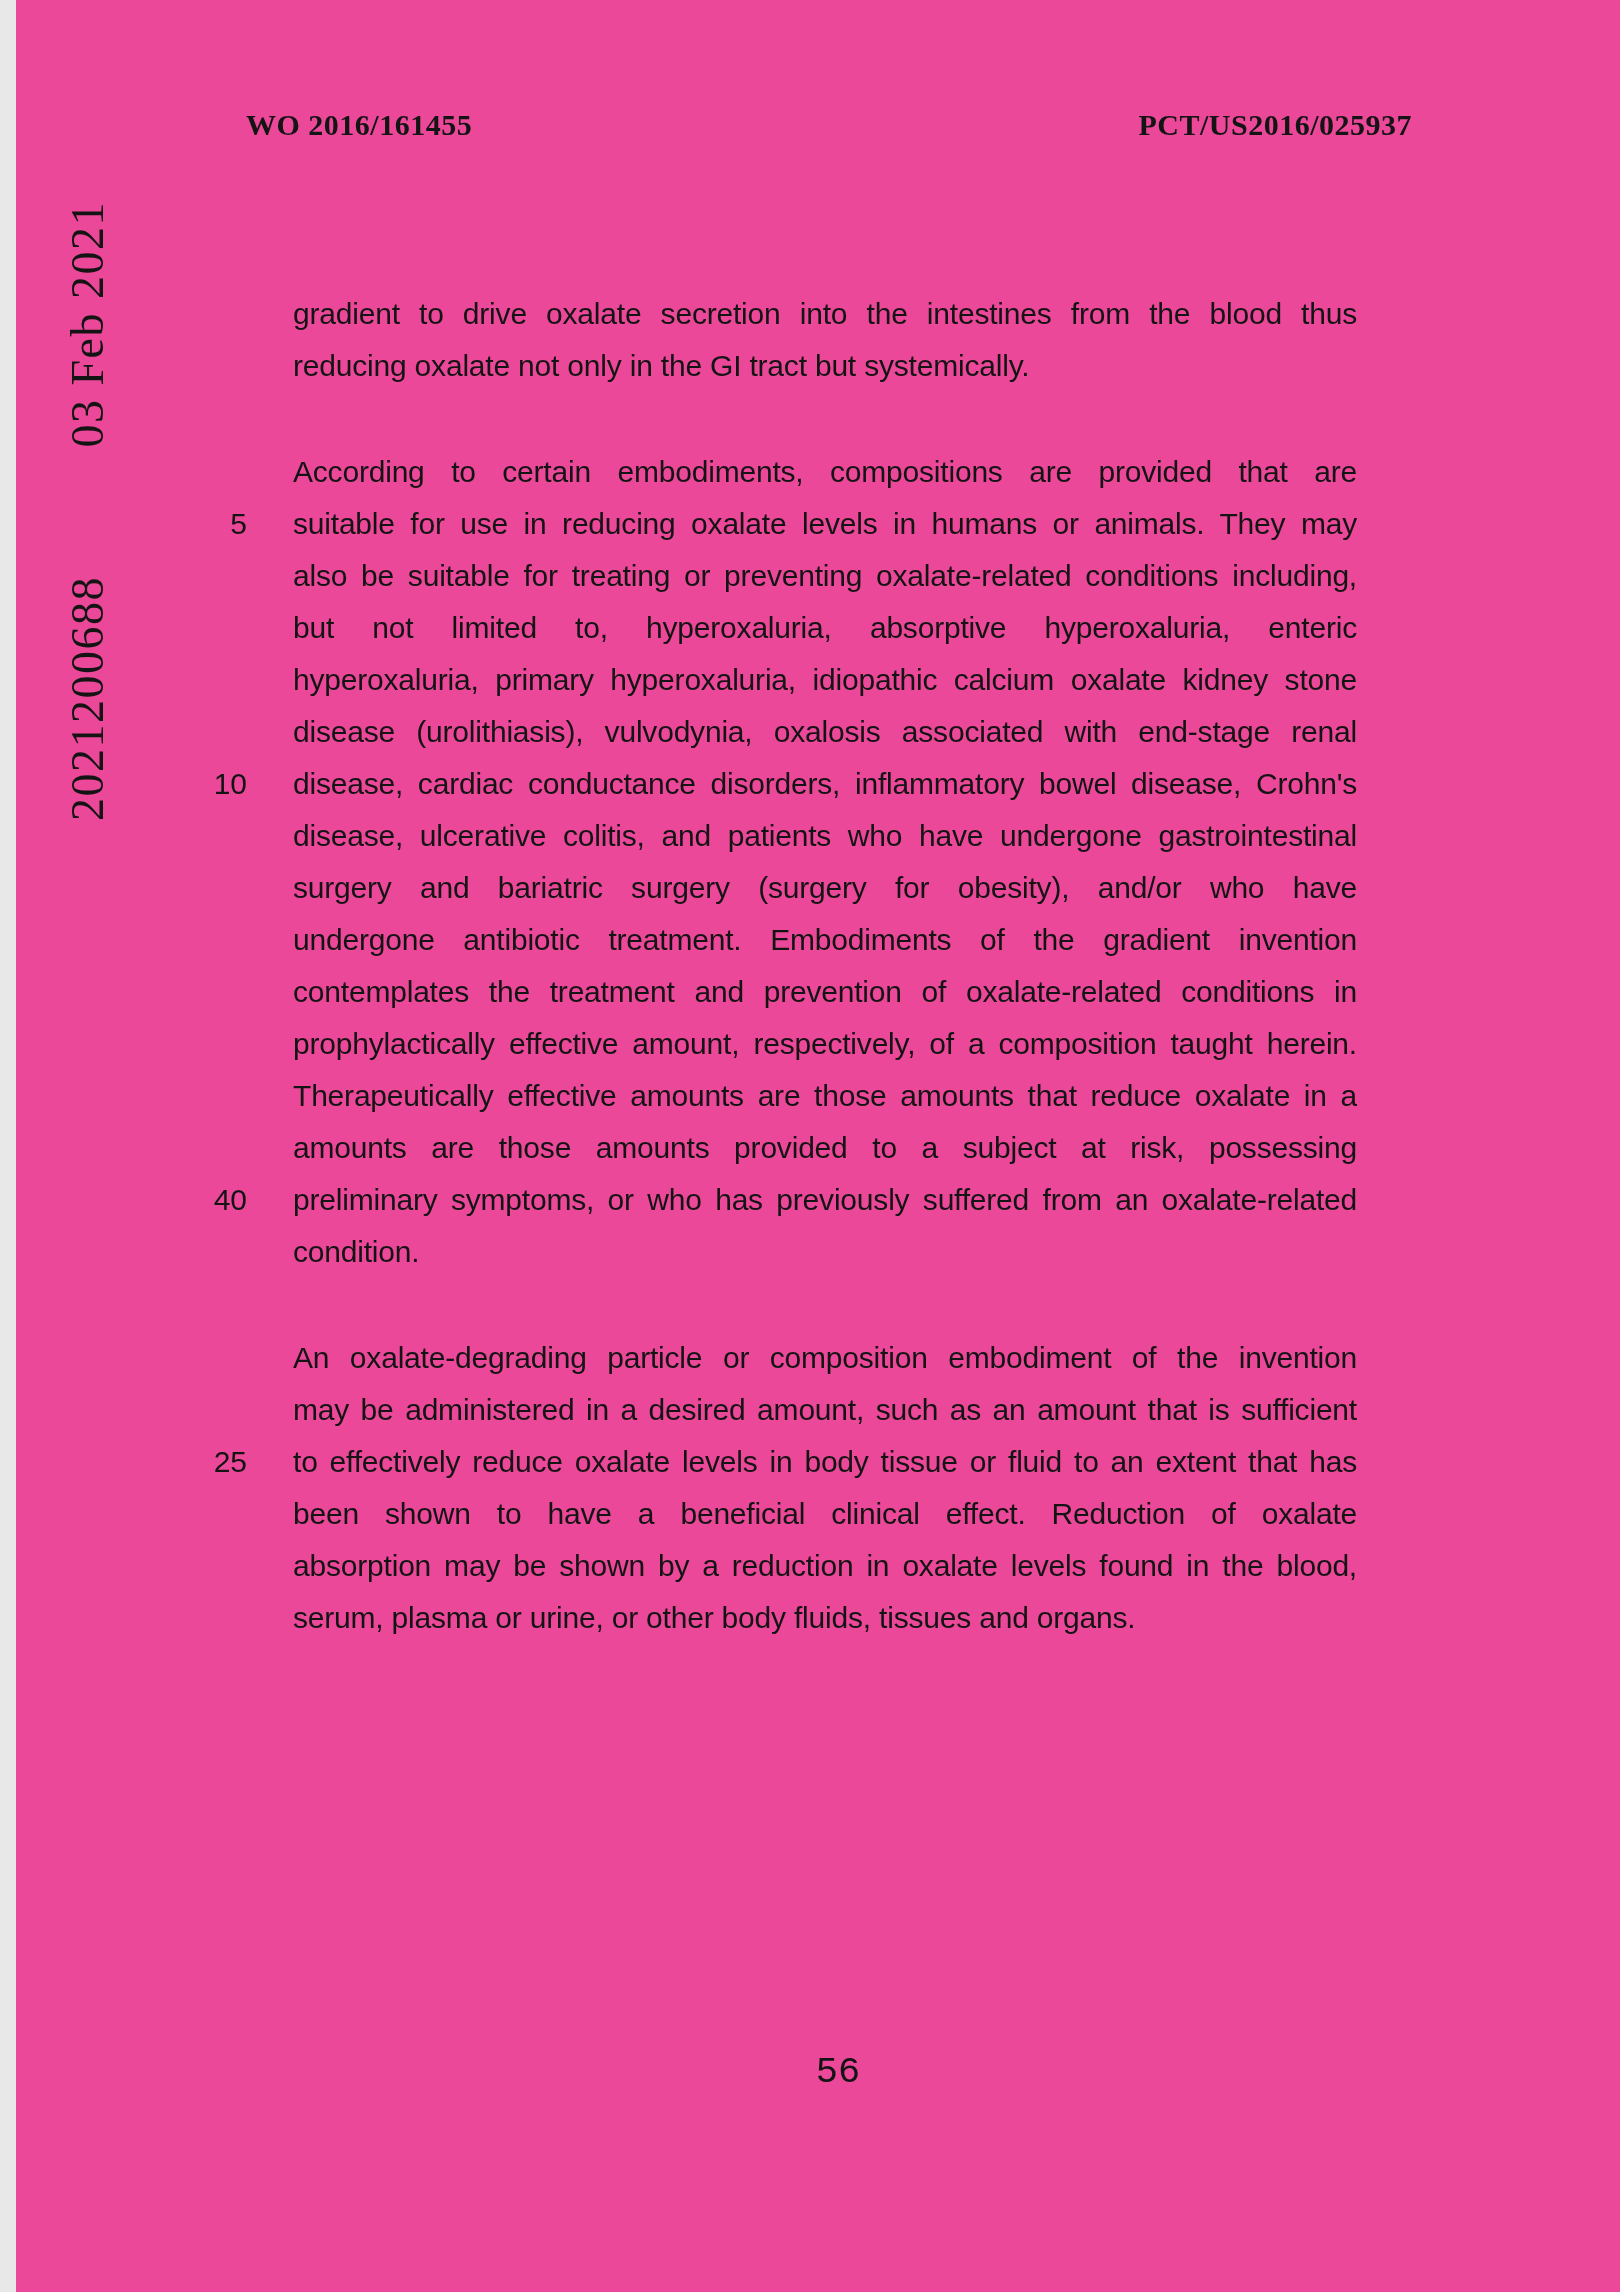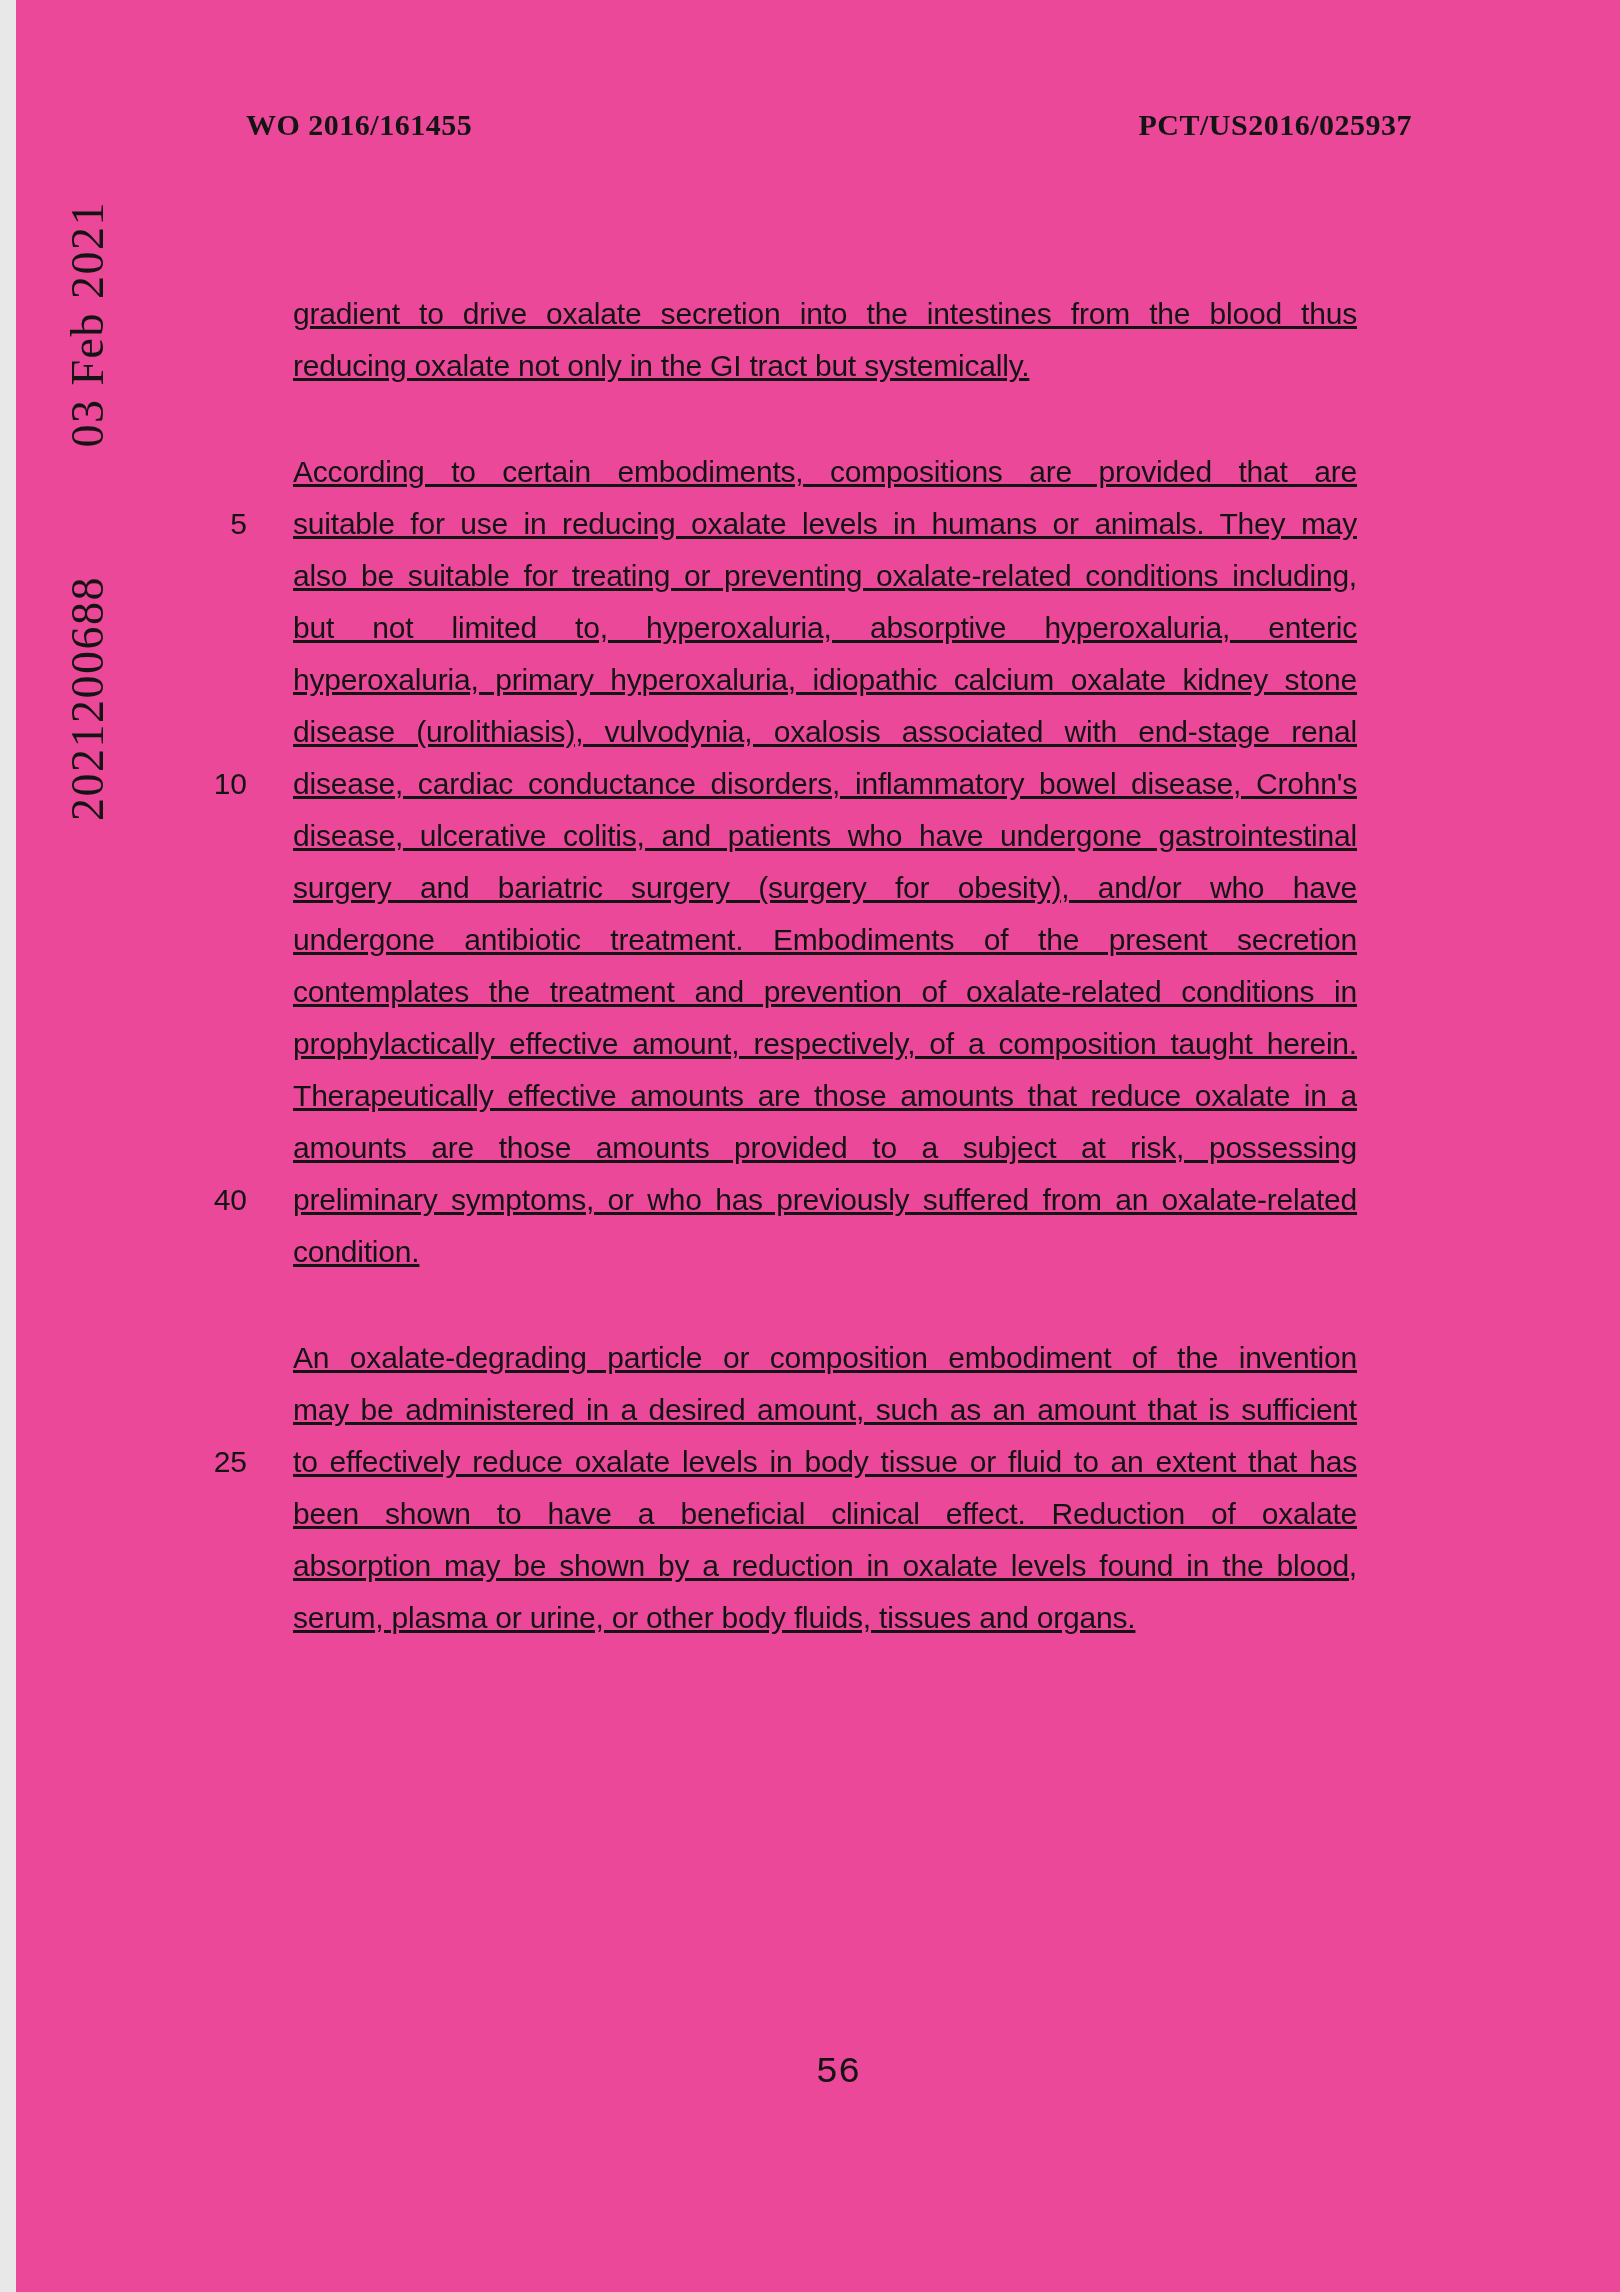--- a/index.html
+++ b/index.html
@@ -45,21 +45,20 @@
     white-space: nowrap;
   }
   .body-col {
     position: absolute;
     left: 277px;
     top: 288px;
     width: 1064px;
   }
   .paragraph {
     margin: 0 0 54px 0;
-    text-decoration: underline;
   }
   .row {
     position: relative;
     min-height: 52px;
   }
   .line {
     font-size: 30px;
     letter-spacing: -0.2px;
     line-height: 52px;
     text-align: justify;
@@ -140,21 +139,21 @@
           <span class="linenum">10</span>
           <div class="line">disease, cardiac conductance disorders, inflammatory bowel disease, Crohn's</div>
         </div>
         <div class="row">
           <div class="line">disease, ulcerative colitis, and patients who have undergone gastrointestinal</div>
         </div>
         <div class="row">
           <div class="line">surgery and bariatric surgery (surgery for obesity), and/or who have</div>
         </div>
         <div class="row">
-          <div class="line">undergone antibiotic treatment.  Embodiments of the present secretion</div>
+          <div class="line">undergone antibiotic treatment.  Embodiments of the gradient invention</div>
         </div>
         <div class="row">
           <div class="line">contemplates the treatment and prevention of oxalate-related conditions in</div>
         </div>
         <div class="row">
           <div class="line">prophylactically effective amount, respectively, of a composition taught herein.</div>
         </div>
         <div class="row">
           <div class="line">Therapeutically effective amounts are those amounts that reduce oxalate in a</div>
         </div>

